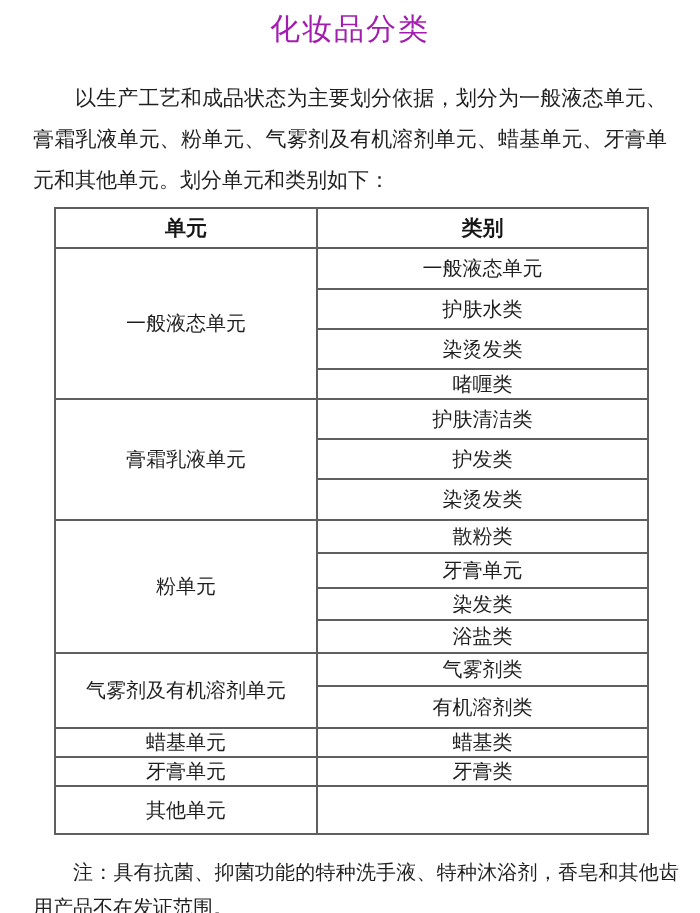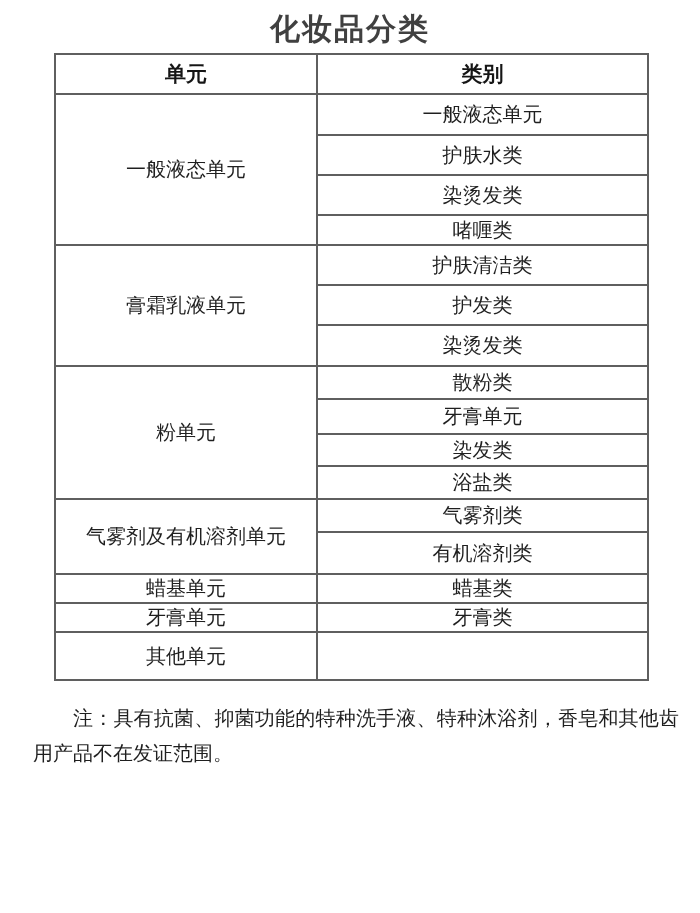--- a/index.html
+++ b/index.html
@@ -9,23 +9,23 @@
     font-family: "Liberation Sans", "DejaVu Sans", sans-serif;
     color: #1f1f1f;
     -webkit-font-smoothing: antialiased;
   }
   .page { width: 700px; height: 913px; position: relative; background: #ffffff; }
   .doc-title {
     margin-top: 12px;
     text-align: center;
     font-size: 30px;
     line-height: 34px;
-    font-weight: 700;
+    font-weight: 400;
     letter-spacing: 2px;
-    color: #404040;
+    color: #a21caf;
   }
   .intro {
     margin: 31px 0 0 33px;
     width: 634px;
     font-size: 21px;
     line-height: 41px;
     text-indent: 2em;
     text-align: justify;
     letter-spacing: 0;
     color: #1f1f1f;
@@ -63,20 +63,21 @@
     color: #1f1f1f;
   }
 </style>
 </head>
 <body>
 
 <div class="page">
 
   <h1 class="doc-title">化妆品分类</h1>
 
+  <p class="intro">以生产工艺和成品状态为主要划分依据，划分为一般液态单元、膏霜乳液单元、粉单元、气雾剂及有机溶剂单元、蜡基单元、牙膏单元和其他单元。划分单元和类别如下：</p>
 
   <table class="class-table">
     <colgroup>
         <col class="c-unit">
         <col class="c-cat">
       </colgroup>
     <thead>
       <tr style="height:40px">
         <th>单元</th>
         <th>类别</th>

